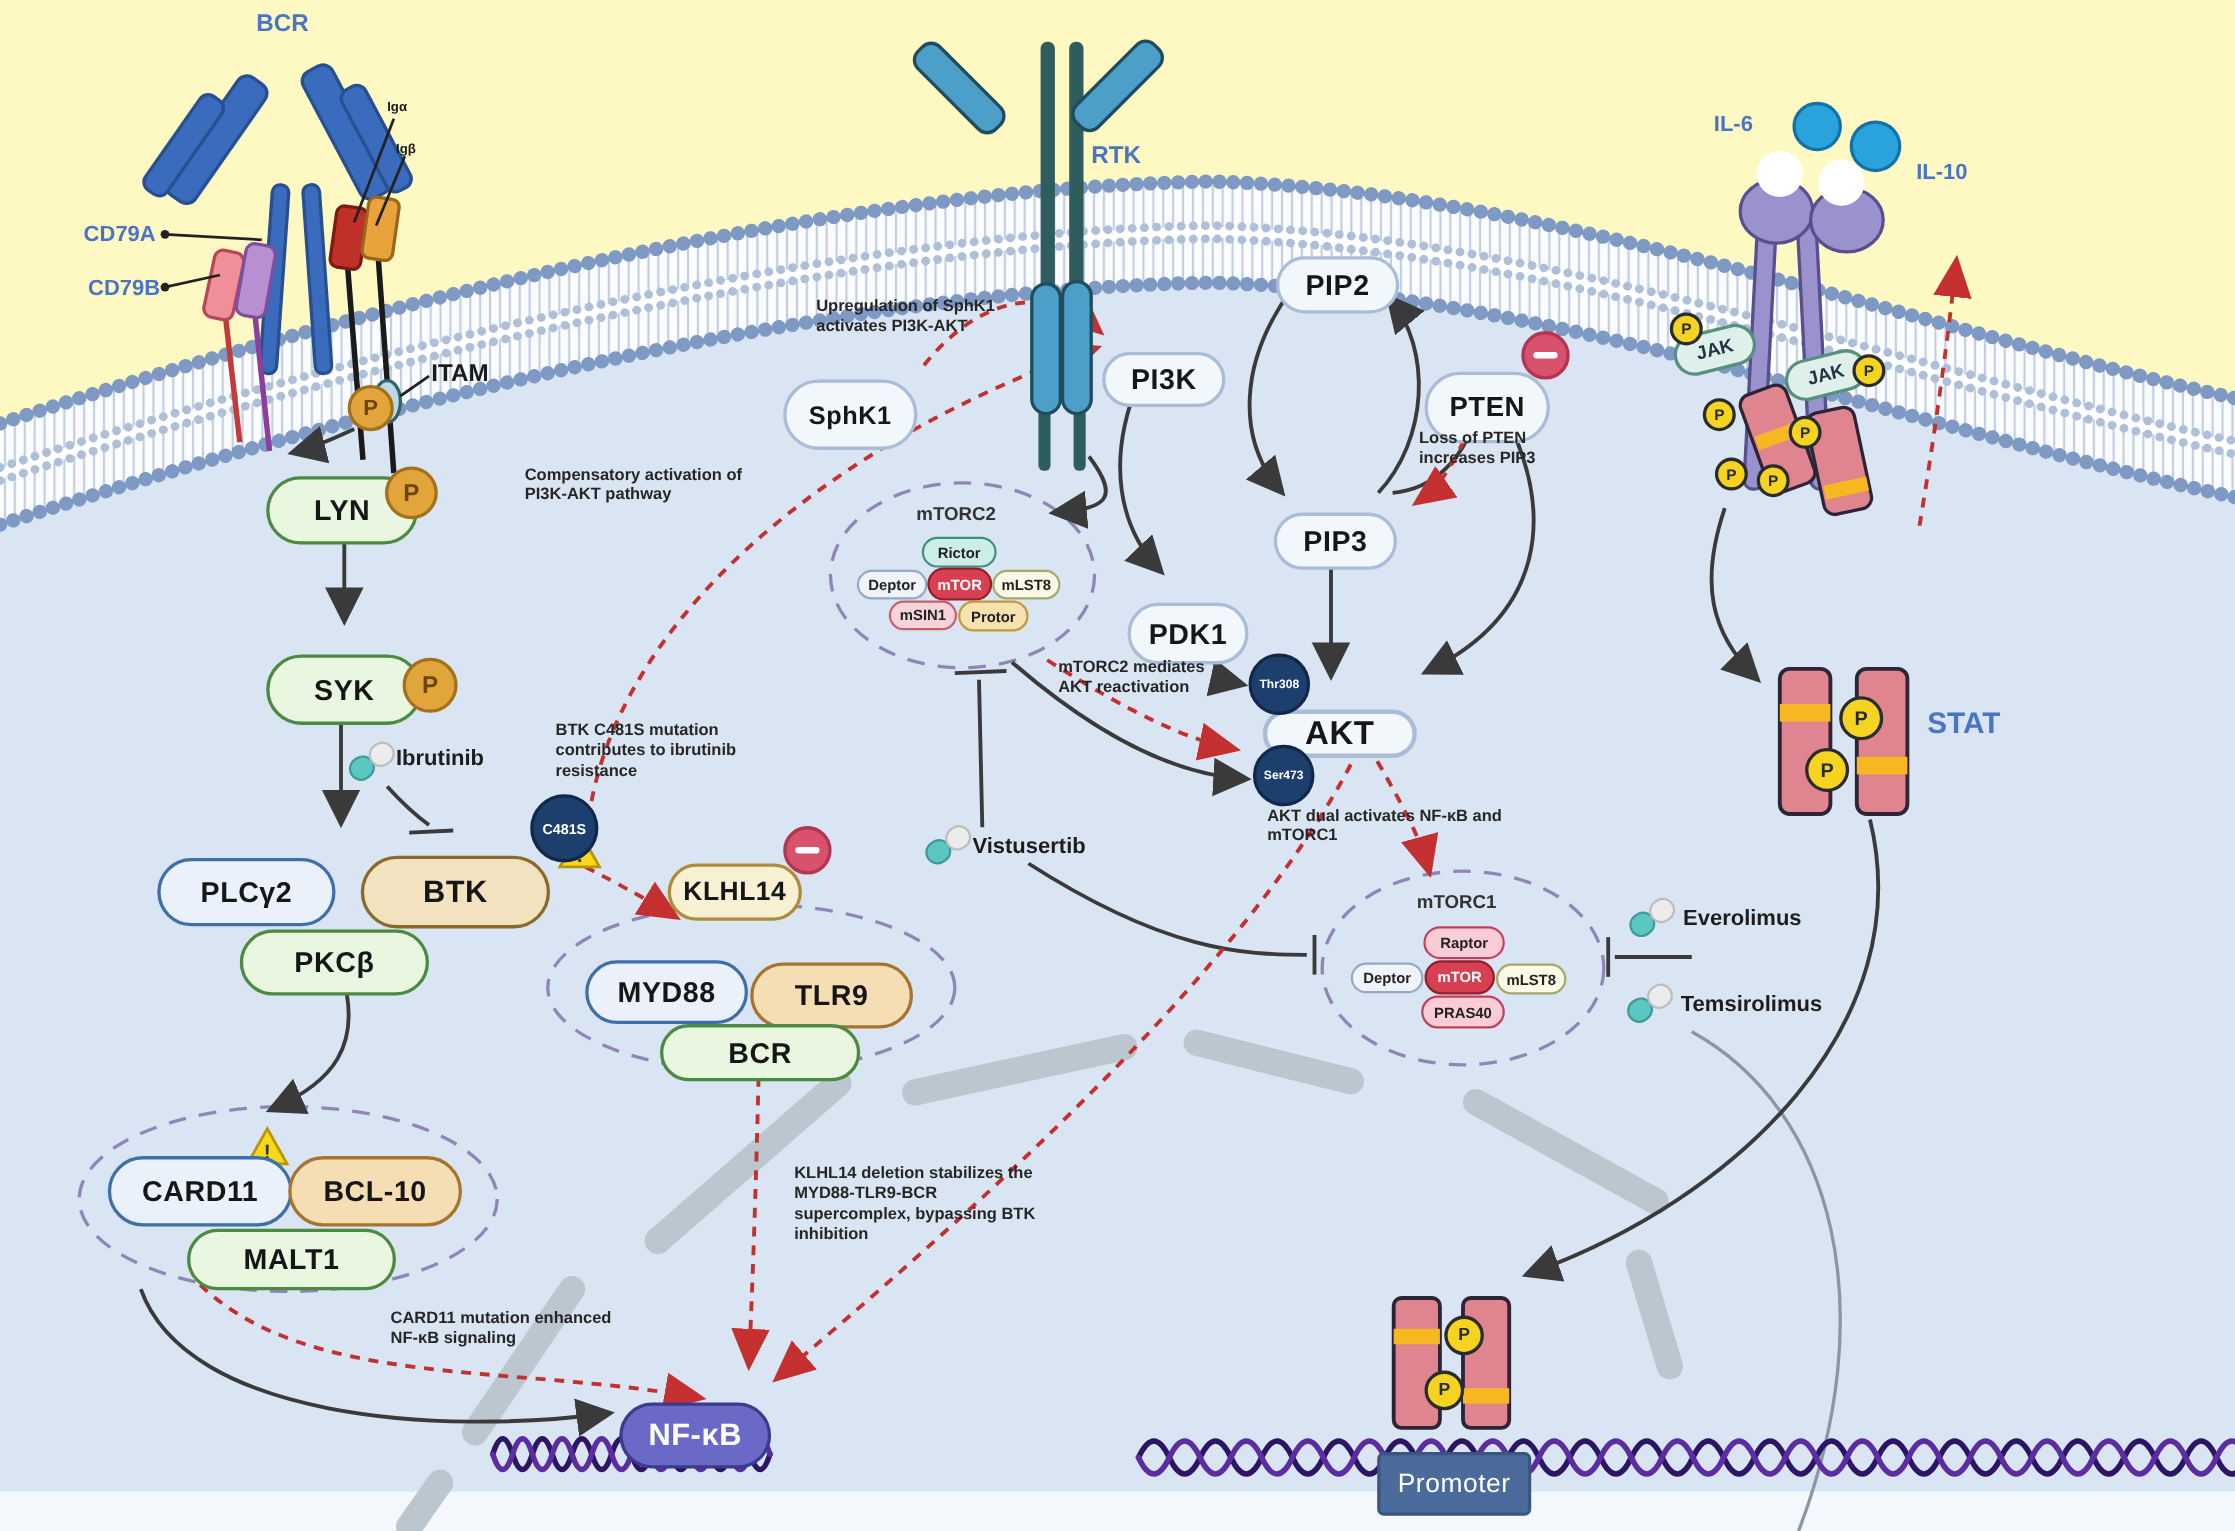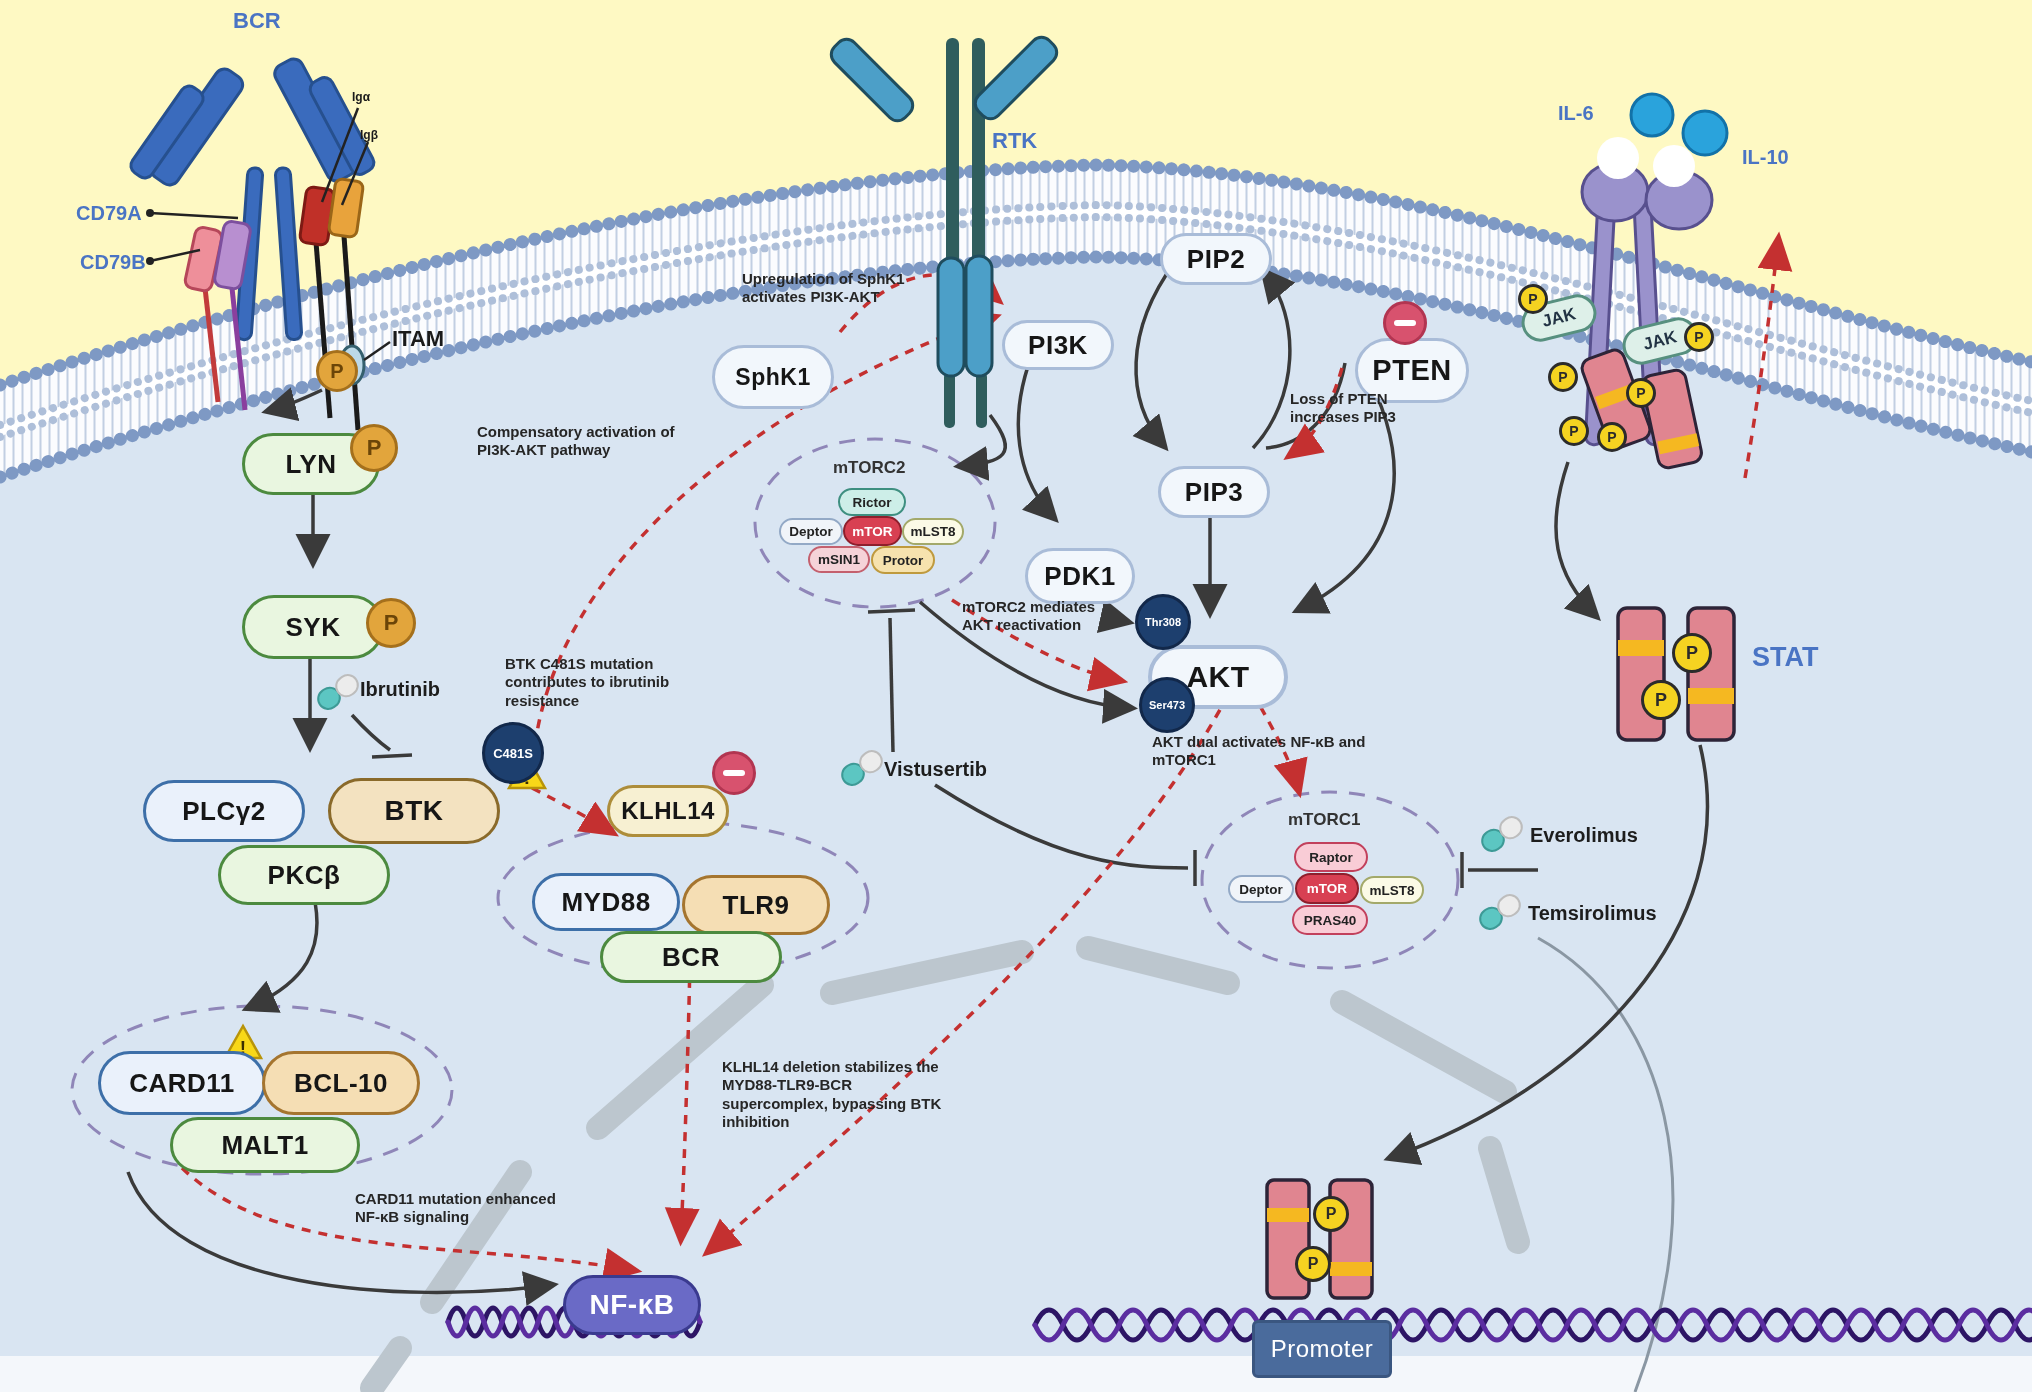--- a/index.html
+++ b/index.html
@@ -270,26 +270,26 @@
 <div class="pill blue" style="left:98px;top:1028px;width:168px;height:64px;">CARD11</div>
 <div class="pill sand" style="left:262px;top:1028px;width:158px;height:64px;">BCL-10</div>
 <div class="pill green" style="left:170px;top:1094px;width:190px;height:56px;">MALT1</div>
 
 <div class="pill purplebox" style="left:563px;top:1252px;width:138px;height:60px;font-size:28px;">NF-κB</div>
 
 <div class="pill white" style="left:712px;top:322px;width:122px;height:64px;font-size:23px;">SphK1</div>
 <div class="pill white" style="left:1002px;top:297px;width:112px;height:50px;">PI3K</div>
 <div class="pill white" style="left:1160px;top:210px;width:112px;height:52px;">PIP2</div>
 <div class="pill white" style="left:1158px;top:443px;width:112px;height:52px;">PIP3</div>
-<div class="pill white" style="left:1355px;top:315px;width:114px;height:65px;font-size:29px;">PTEN</div>
+<div class="pill white" style="left:1295px;top:315px;width:114px;height:65px;font-size:25px;">PTEN</div>
 <div class="minus" style="left:1383px;top:301px;width:44px;height:44px;">
       <div class="bar"></div>
     </div>
 <div class="pill white" style="left:1025px;top:525px;width:110px;height:56px;">PDK1</div>
-<div class="pill white" style="left:1148px;top:622px;width:140px;height:64px;font-size:30px;border-width:4px;">AKT</div>
+<div class="pill white" style="left:1148px;top:622px;width:140px;height:44px;font-size:30px;border-width:4px;">AKT</div>
 <div class="badge navy" style="left:1135px;top:594px;width:56px;height:56px;font-size:11px;">Thr308</div>
 <div class="badge navy" style="left:1139px;top:677px;width:56px;height:56px;font-size:11px;">Ser473</div>
 
 <div class="cplx" style="left:833px;top:458px;">mTORC2</div>
 <div class="sub" style="left:838px;top:488px;width:68px;height:28px;background:#cdeee8;border-color:#3e8f80;">Rictor</div>
 <div class="sub" style="left:779px;top:518px;width:64px;height:27px;background:#f0f4f9;border-color:#93a9c6;">Deptor</div>
 <div class="sub" style="left:843px;top:516px;width:59px;height:30px;background:#d84052;border-color:#8e1f2c;color:#fff;">mTOR</div>
 <div class="sub" style="left:902px;top:518px;width:62px;height:27px;background:#fbfae6;border-color:#a3a96a;">mLST8</div>
 <div class="sub" style="left:808px;top:546px;width:62px;height:27px;background:#f5d3d8;border-color:#c4606e;">mSIN1</div>
 <div class="sub" style="left:871px;top:546px;width:64px;height:28px;background:#f6e2ae;border-color:#bf9a3e;">Protor</div>

